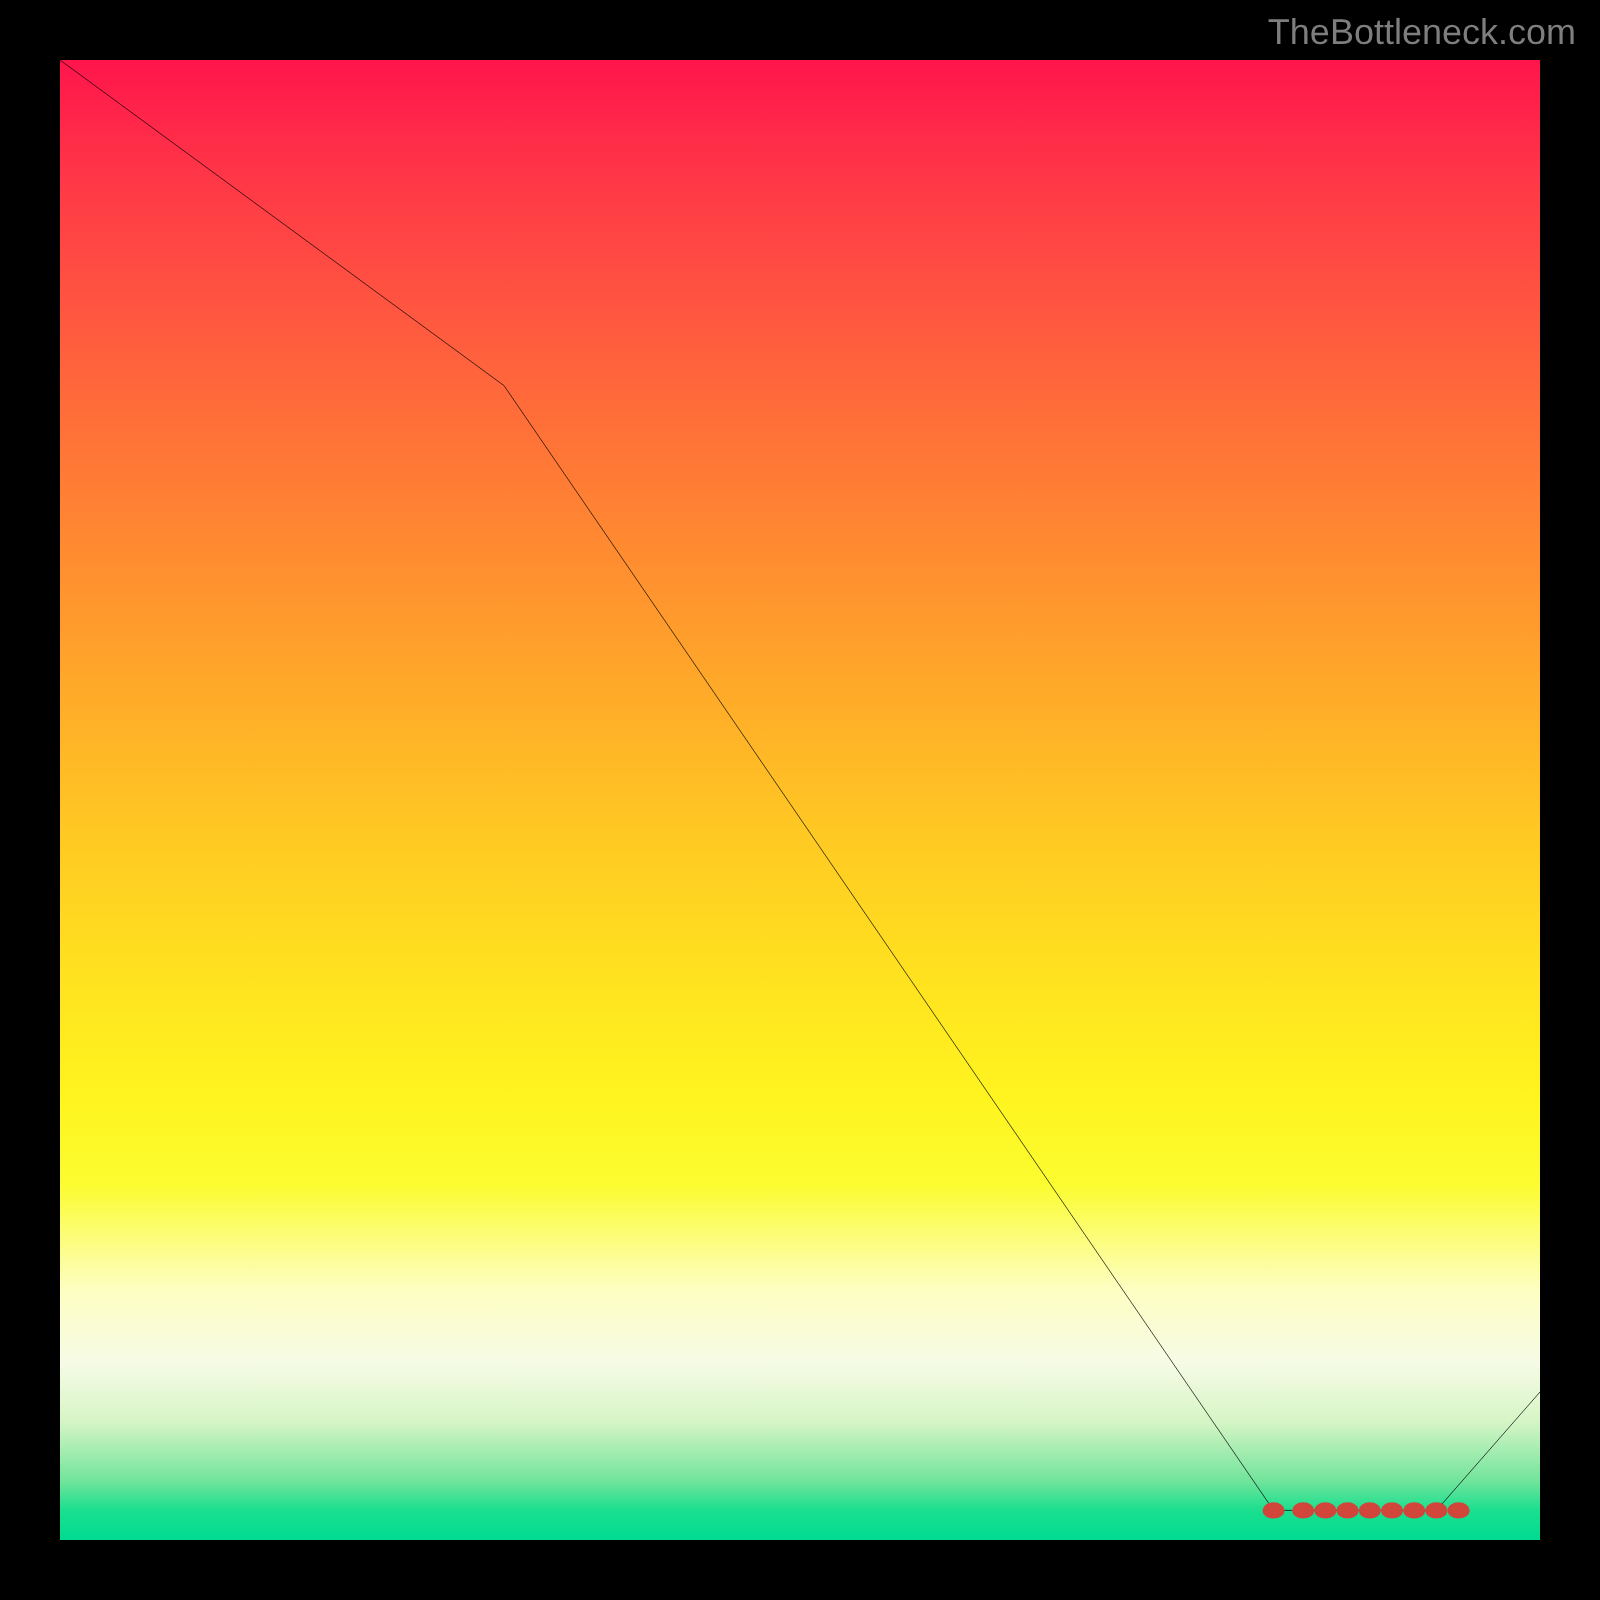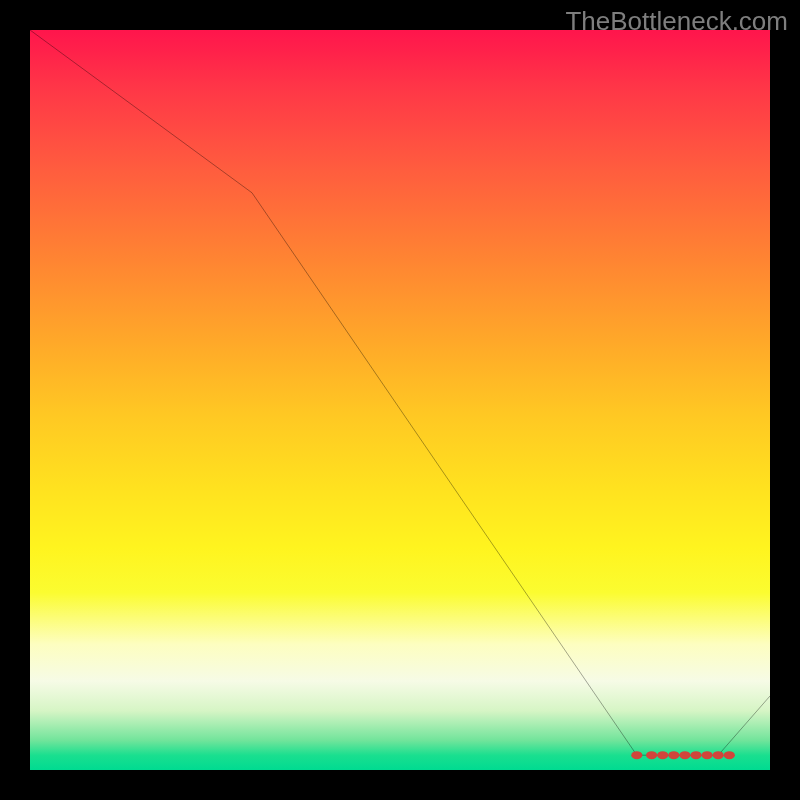--- a/index.html
+++ b/index.html
@@ -14,21 +14,21 @@
   .stage {
     position: relative;
     width: 800px;
     height: 800px;
   }
   .attribution {
     position: absolute;
     top: 6px;
     right: 12px;
     color: #7e7e7e;
-    font-size: 26px;
+    font-size: 18px;
     font-weight: 400;
   }
   
   .plot {
     position: absolute;
     left: 30px;
     top: 30px;
     width: 740px;
     height: 740px;
     background: linear-gradient(

